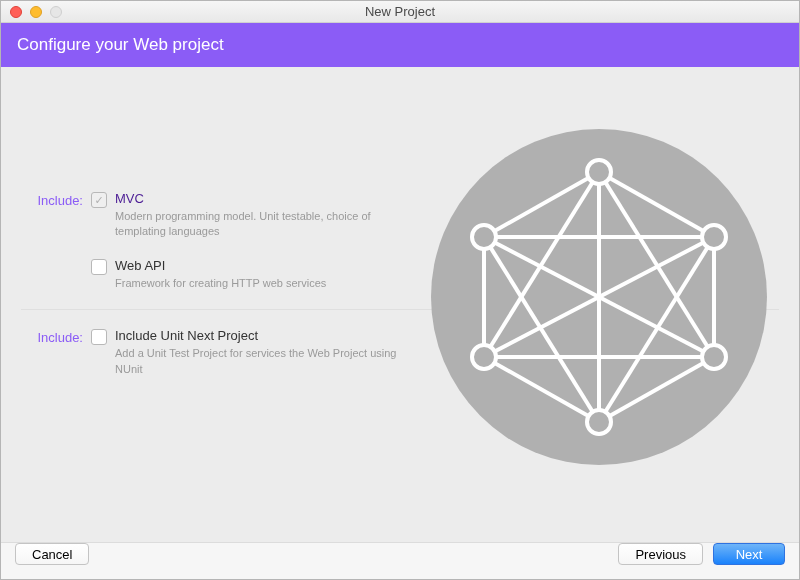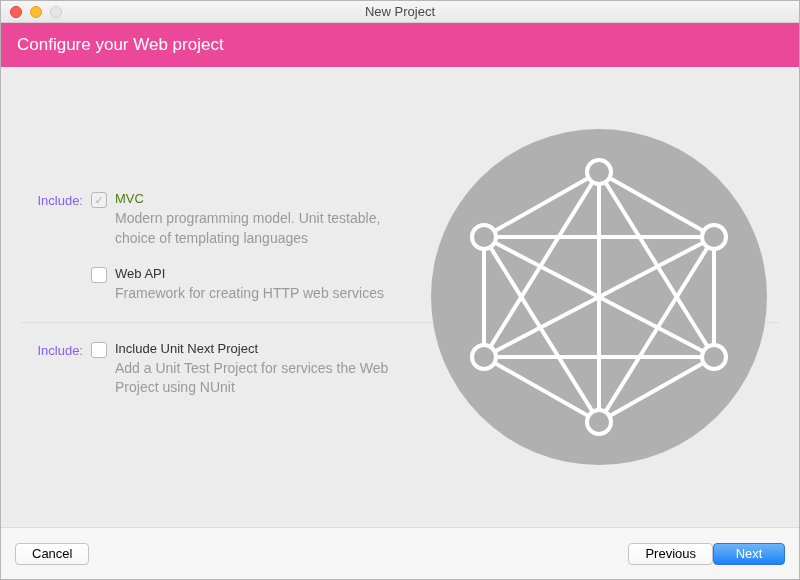--- a/index.html
+++ b/index.html
@@ -5,40 +5,40 @@
     * { margin: 0; padding: 0; box-sizing: border-box; font-family: -apple-system, BlinkMacSystemFont, "Segoe UI", Helvetica, Arial, sans-serif; }
     body { width: 800px; height: 580px; background: #f0f0f0; overflow: hidden; }
     .window { width: 100%; height: 100%; display: flex; flex-direction: column; background: #ececec; border: 1px solid #b5b5b5; }
     .titlebar { height: 22px; background: linear-gradient(#f6f6f6, #e8e8e8); display: flex; align-items: center; position: relative; border-bottom: 1px solid #d0d0d0; }
     .traffic { display: flex; gap: 8px; padding-left: 9px; }
     .tl { width: 12px; height: 12px; border-radius: 50%; }
     .tl.red { background: #ff5f57; border: 0.5px solid #e14138; }
     .tl.yel { background: #febc2e; border: 0.5px solid #dfa023; }
     .tl.grn { background: #e6e6e6; border: 0.5px solid #cfcfcf; }
     .title { position: absolute; left: 0; right: 0; text-align: center; font-size: 13px; color: #4a4a4a; pointer-events: none; }
-    .banner { background: #ec4899; color: #fff; padding: 12px 16px; font-size: 17px; font-weight: 400; }
+    .banner { background: #8b5cf6; color: #fff; padding: 12px 16px; font-size: 17px; font-weight: 400; }
     .content { flex: 1; display: flex; position: relative; }
     .form { flex: 1; padding: 120px 20px 0 20px; font-size: 13px; color: #333; }
     .row { display: flex; align-items: flex-start; padding: 4px 0; }
     .lbl { width: 70px; text-align: right; padding-right: 8px; padding-top: 2px; color: #8b5cf6; }
     .chk-group { display: flex; flex-direction: column; gap: 18px; }
     .chk-item { display: flex; align-items: flex-start; gap: 8px; max-width: 330px; }
     .chk { width: 16px; height: 16px; border-radius: 3px; border: 1px solid #b8b8b8; background: #fff; flex-shrink: 0; display: flex; align-items: center; justify-content: center; font-size: 11px; margin-top: 1px; }
     .chk.disabled { background: #efefef; color: #b0b0b0; }
     .chk-body { display: flex; flex-direction: column; gap: 3px; }
     .chk-label { font-size: 13px; color: #333; }
-    .chk-label.disabled { color: #4d7c0f; }
-    .chk-desc { font-size: 14px; color: #9a9a9a; line-height: 1.4; }
+    .chk-label.disabled { color: #4c1d95; }
+    .chk-desc { font-size: 11px; color: #9a9a9a; line-height: 1.4; }
     .divider { height: 1px; background: #dfdfdf; margin: 14px 0 14px 0; }
     .illus { position: absolute; right: 30px; top: 60px; width: 340px; height: 340px; pointer-events: none; }
-    .footer { height: 52px; background: #f6f6f6; border-top: 1px solid #dcdcdc; display: flex; align-items: center; padding: 0 14px; }
+    .footer { height: 37px; background: #f6f6f6; border-top: 1px solid #dcdcdc; display: flex; padding: 0 14px; }
     .spacer { flex: 1; }
     .btn { height: 22px; padding: 0 16px; font-size: 13px; border-radius: 4px; border: 1px solid #c4c4c4; background: linear-gradient(#ffffff, #f6f6f6); display: inline-flex; align-items: center; justify-content: center; cursor: default; }
     .btn.primary { background: linear-gradient(#6fb5f8, #1a82fb); border-color: #2f73e0; color: #fff; min-width: 72px; }
-    .btn + .btn { }
+    .btn + .btn { margin-left: 10px; }
   </style>
 </head>
 <body>
 
 <div class="window">
   <div class="titlebar">
     <div class="traffic">
       <div class="tl red"></div>
       <div class="tl yel"></div>
       <div class="tl grn"></div>

